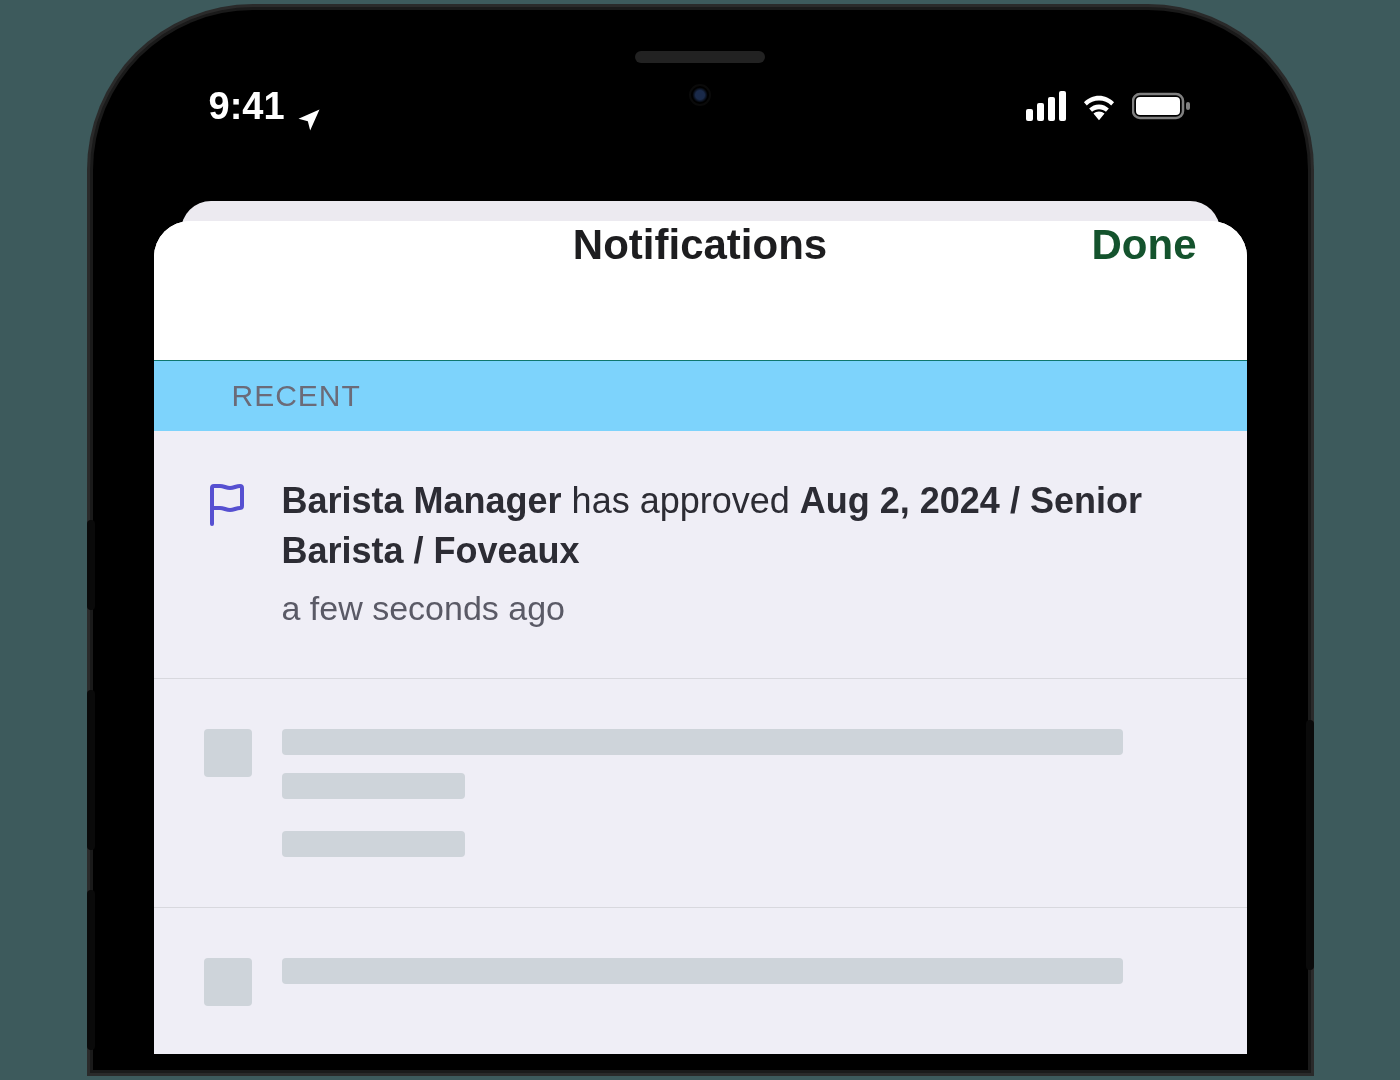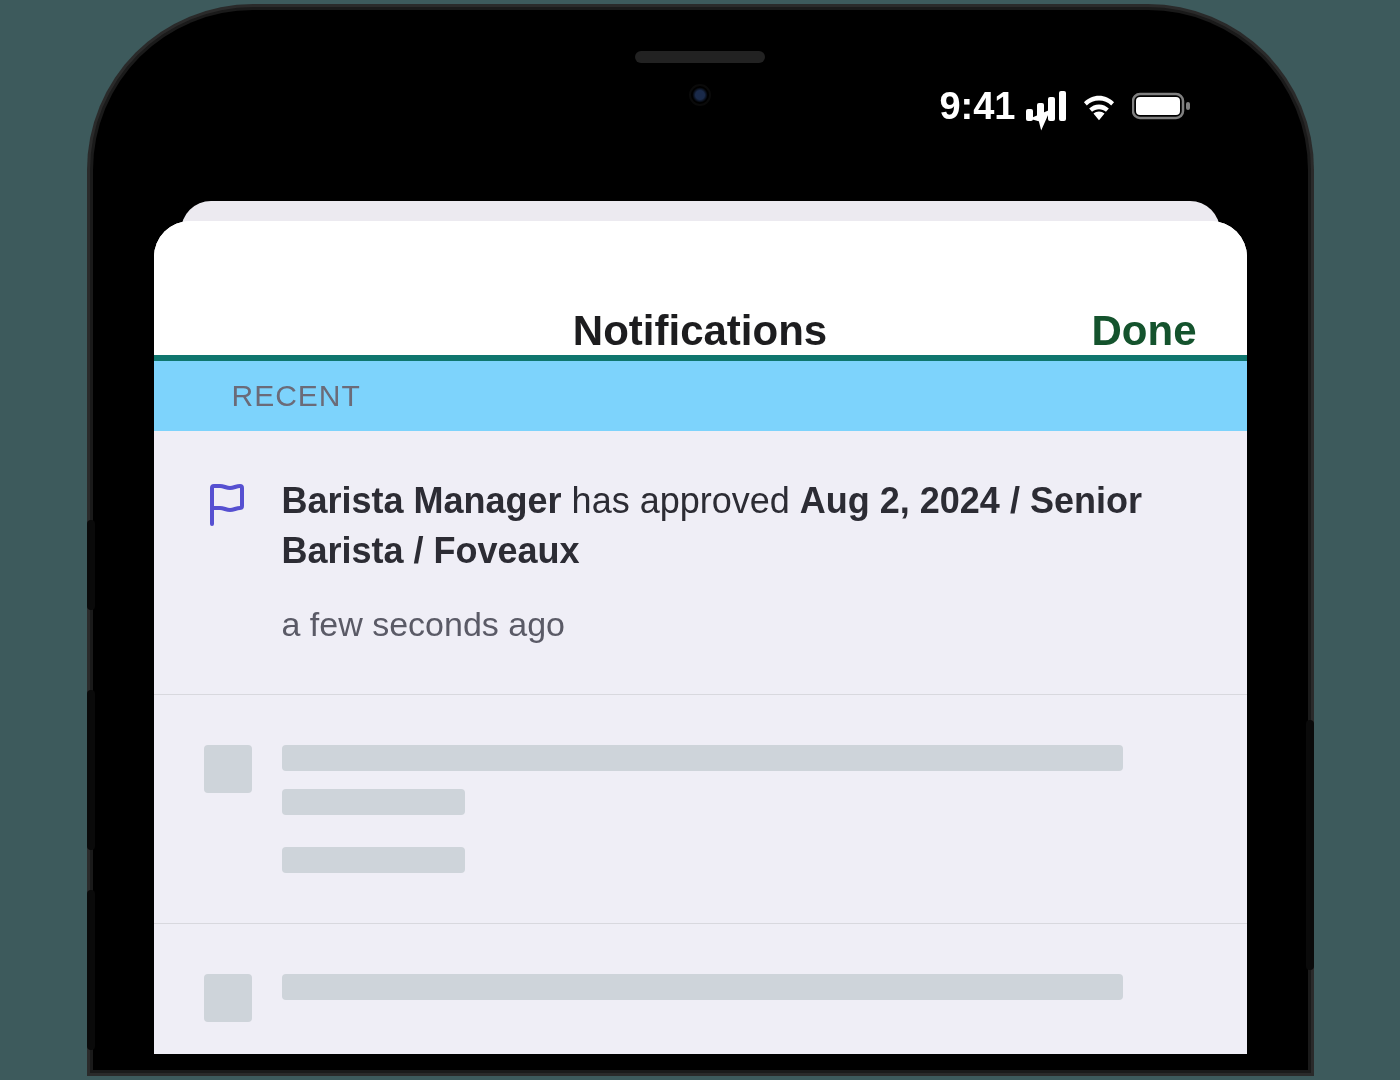--- a/index.html
+++ b/index.html
@@ -61,21 +61,21 @@
       top: 58px;
       left: 50%;
       transform: translateX(-50%);
       border: 2px solid #0a0a0a;
     }
     .status-bar {
       width: 100%;
       height: 150px;
       background: #000;
       display: flex;
-      justify-content: flex-end;
+      justify-content: space-between;
       align-items: center;
       padding: 0 100px;
       color: #fff;
       font-size: 38px;
       font-weight: 600;
     }
     .status-left {
       display: flex;
       align-items: center;
       gap: 10px;
@@ -125,24 +125,24 @@
       right: 45px;
       bottom: 0;
       background: #fff;
       border-radius: 36px 36px 0 0;
       overflow: hidden;
     }
     .modal-header {
       height: 140px;
       background: #fff;
       display: flex;
-      align-items: flex-end;
+      align-items: flex-start;
       justify-content: center;
       position: relative;
-      border-bottom: 6px solid #0f766e;
+      border-bottom: 1px solid #0f766e;
     }
     .modal-title {
       font-size: 42px;
       font-weight: 700;
       color: #1d1d1f;
     }
     .done-btn {
       position: absolute;
       right: 50px;
       font-size: 42px;
@@ -181,21 +181,21 @@
     }
     .notification-text {
       font-size: 36px;
       line-height: 1.4;
       color: #2c2c34;
     }
     .notification-text .bold { font-weight: 700; }
     .notification-time {
       font-size: 34px;
       color: #5a5a66;
-      margin-top: 28px;
+      margin-top: 12px;
     }
     .skeleton-item {
       display: flex;
       padding: 50px 50px;
       border-bottom: 1px solid #d8d8de;
       gap: 30px;
     }
     .skeleton-icon {
       width: 48px;
       height: 48px;

